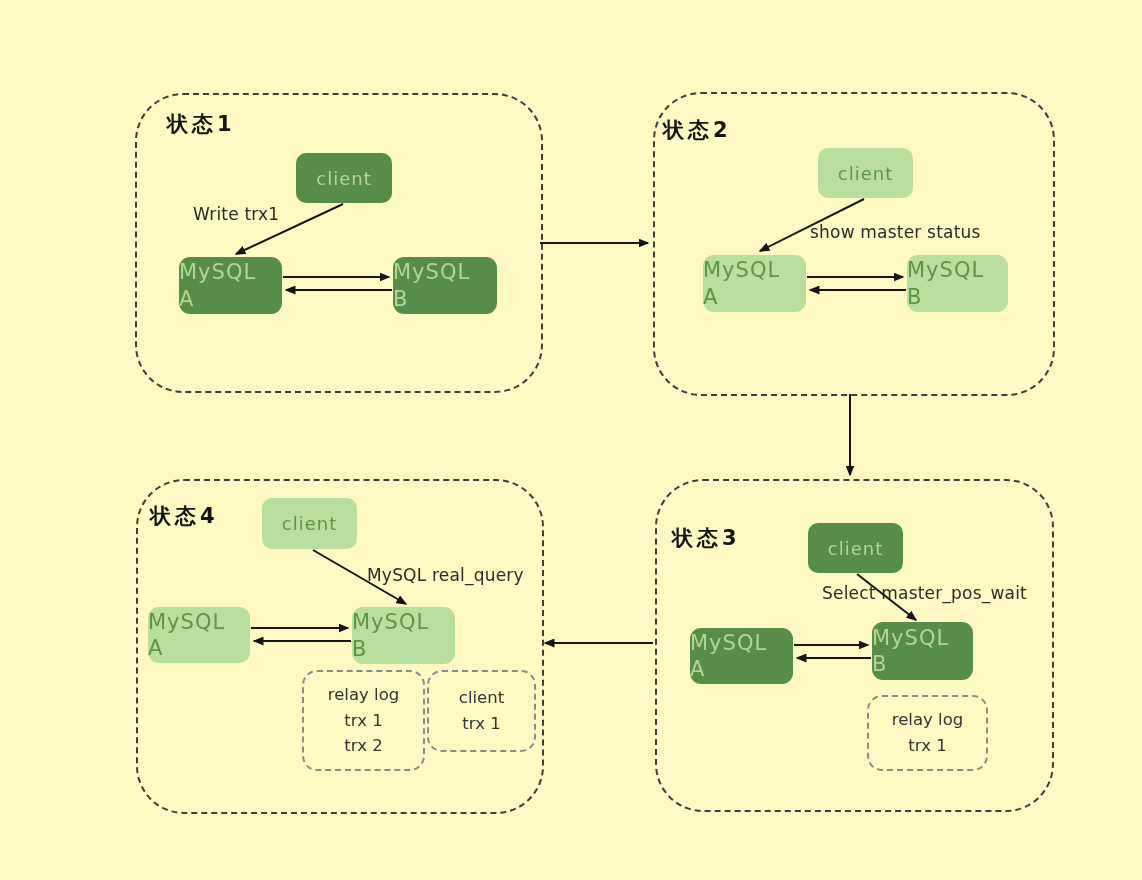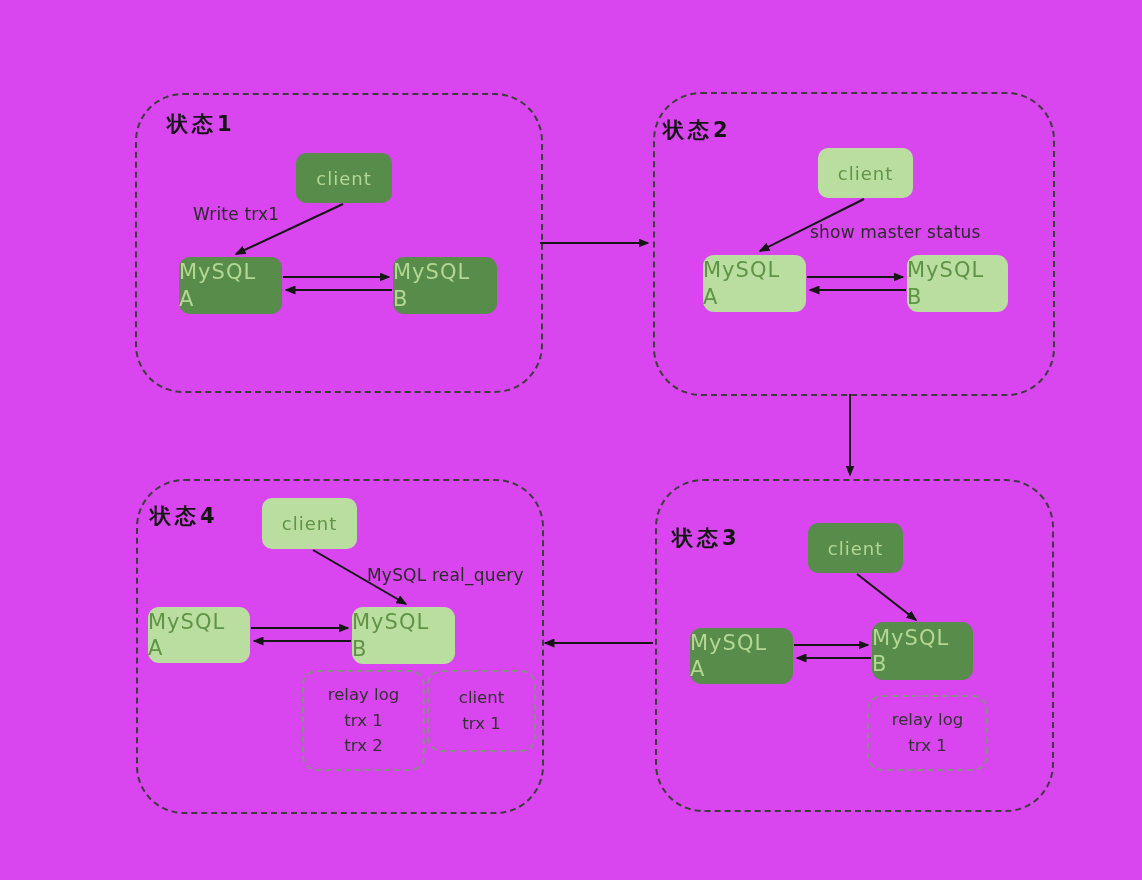--- a/index.html
+++ b/index.html
@@ -1,17 +1,17 @@
 <!DOCTYPE html>
 <html><head>
 <meta charset="utf-8">
 <style>
   html,body{margin:0;padding:0;background:#f4f2ec;}
   .canvas{
-    position:relative;width:1142px;height:880px;background:#d946ef;overflow:hidden;
+    position:relative;width:1142px;height:880px;background:#fef9c3;overflow:hidden;
     font-family:"DejaVu Sans","Liberation Sans",sans-serif;
   }
   .state{
     position:absolute;border:2.5px dashed #3d3d3d;border-radius:48px;background:transparent;
   }
   .state-label{
     position:absolute;font-size:21px;font-weight:700;color:#151515;letter-spacing:4px;white-space:nowrap;
   }
   .node{
     position:absolute;border-radius:10px;display:flex;align-items:center;justify-content:center;
@@ -69,20 +69,21 @@
   <div class="mysql light" style="left:907px;top:255px;width:101px;height:57px;">
     <span>MySQL</span>
     <span>B</span>
   </div>
 
   <div class="state" style="left:655px;top:479px;width:395px;height:329px;"></div>
   <div class="state-label" style="left:672px;top:496px;margin-top:28px;">状态3</div>
   <div class="node dark" style="left:808px;top:523px;width:95px;height:50px;">
     <span>client</span>
   </div>
+  <div class="annotation" style="left:822px;top:583px;">Select master_pos_wait</div>
   <div class="mysql dark" style="left:690px;top:628px;width:103px;height:56px;">
     <span>MySQL</span>
     <span>A</span>
   </div>
   <div class="mysql dark" style="left:872px;top:622px;width:101px;height:58px;">
     <span>MySQL</span>
     <span>B</span>
   </div>
   <div class="logbox" style="left:867px;top:695px;width:117px;height:72px;">
     <div>relay log</div>

